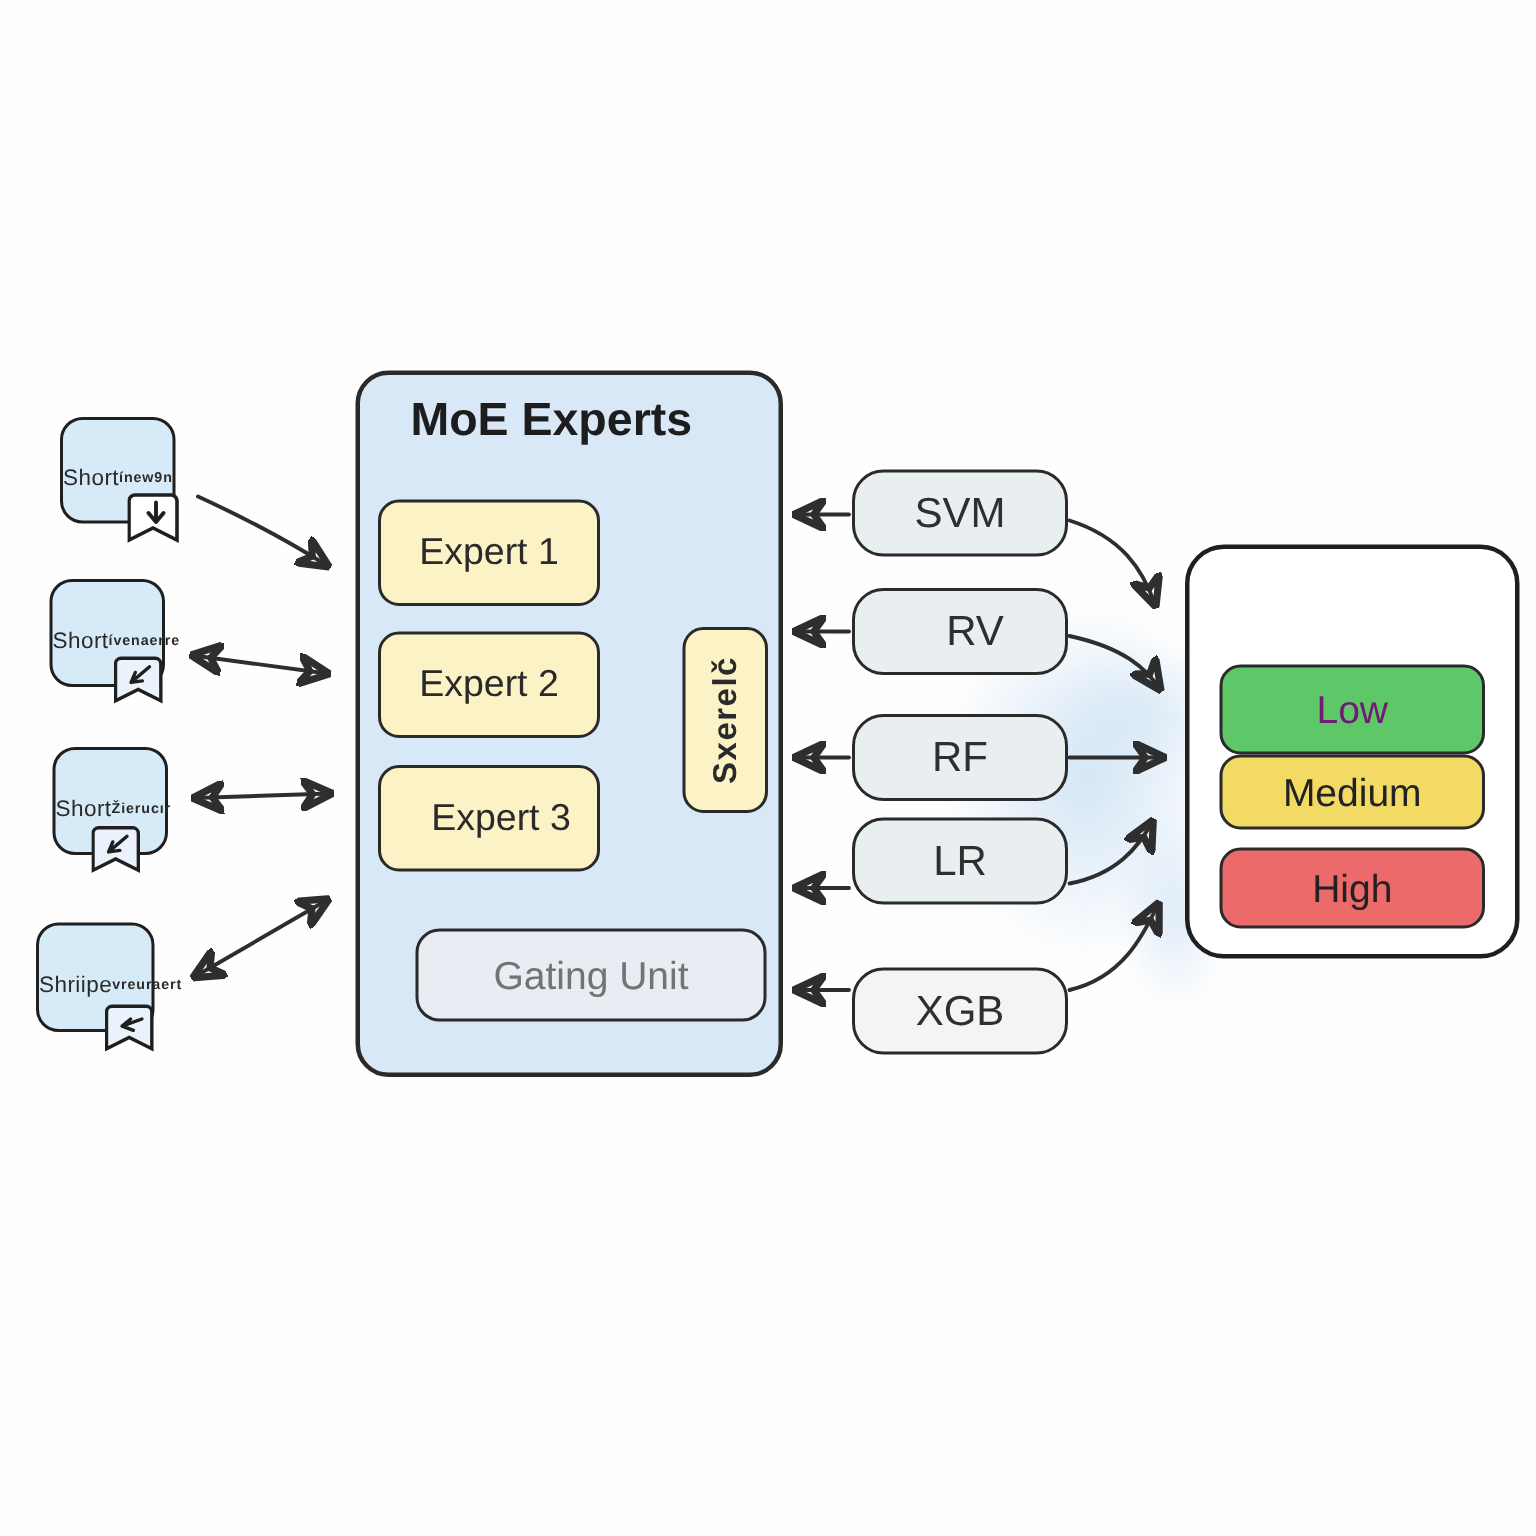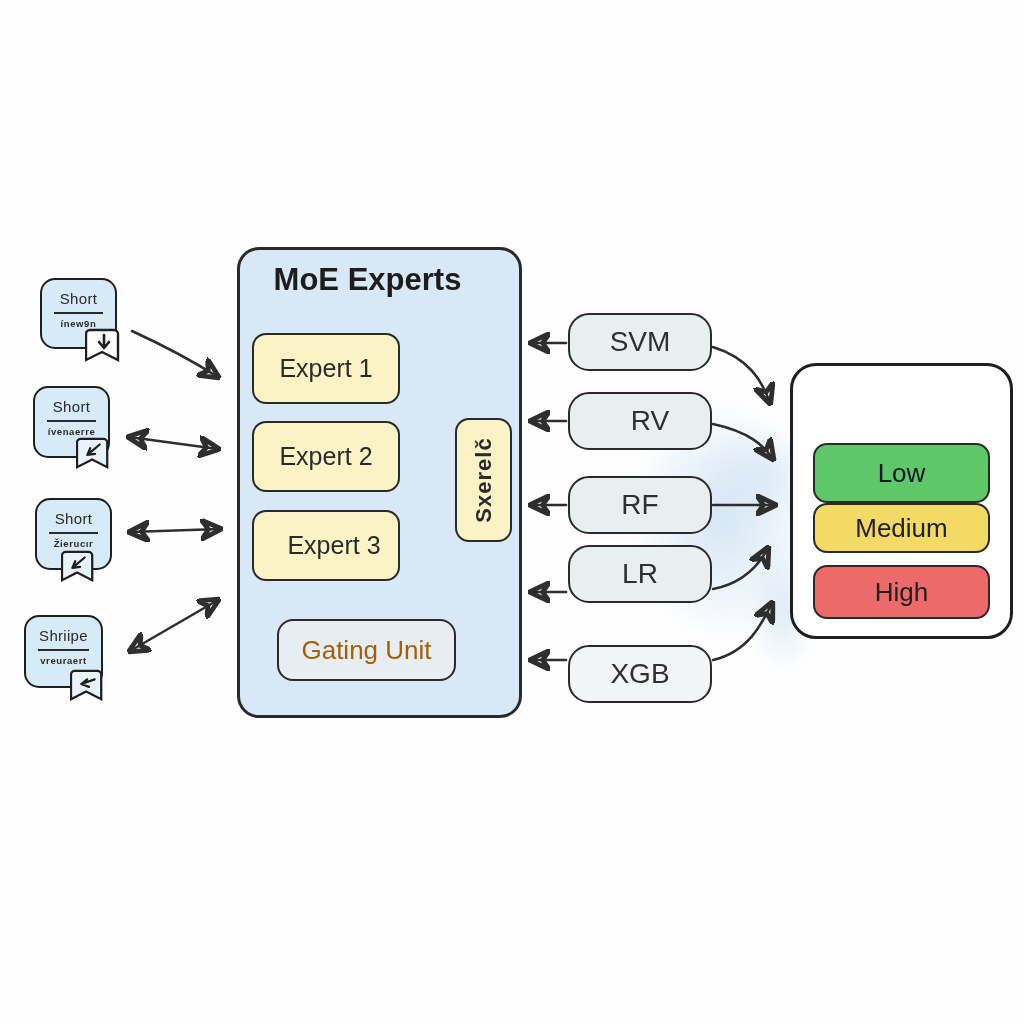--- a/index.html
+++ b/index.html
@@ -24,21 +24,21 @@
 
   svg.arrows { position: absolute; left: 0; top: 0; width: 1024px; height: 1024px; }
   svg.arrows path, svg.arrows line { stroke: #2e2e2e; stroke-width: 2.6; fill: none; stroke-linecap: round; }
 
   
   .bubble {
     position: absolute;
     background: #d7eaf8;
     border: 2.5px solid #1f1f1f;
     border-radius: 15px;
-    display: flex; flex-direction: column; align-items: center;
+    display: flex; flex-direction: row; align-items: center;
     padding-top: 10px;
   }
   .bubble .blabel { font-size: 15px; color: #2a2a2a; letter-spacing: 0.3px; }
   .bubble .bdivider { width: 68%; border-top: 2px solid #2a2a2a; margin: 5px 0 4px 0; }
   .bubble .bsub { font-size: 9.5px; font-weight: bold; color: #2a2a2a; letter-spacing: 0.6px; }
   .bookmark { position: absolute; }
 
   
   .moe {
     position: absolute; left: 237px; top: 247px; width: 285px; height: 471px;
@@ -57,24 +57,24 @@
   .sidebox {
     position: absolute; left: 455px; top: 418px; width: 57px; height: 124px;
     background: #fbf2c5; border: 2.5px solid #2a2a2a; border-radius: 14px;
     display: flex; align-items: center; justify-content: center;
   }
   .sidebox span {
     transform: rotate(-90deg); white-space: nowrap;
     font-size: 22px; font-weight: 600; color: #2a2a2a; letter-spacing: 1px;
   }
   .gating {
-    position: absolute; left: 277px; top: 619px; width: 179px; height: 62px;
+    position: absolute; left: 277px; top: 619px; width: 234px; height: 62px;
     background: #e7edf2; border: 2.5px solid #2a2a2a; border-radius: 16px;
     display: flex; align-items: center; justify-content: center;
-    font-size: 26px; color: #a16207;
+    font-size: 26px; color: #737373;
   }
 
   
   .model {
     position: absolute; left: 568px; width: 144px; height: 58px;
     background: #e9eef1; border: 2.5px solid #2a2a2a; border-radius: 21px;
     display: flex; align-items: center; justify-content: center;
     font-size: 28px; color: #2f2f2f;
   }
   .model.last { background: #f3f4f5; }
@@ -189,17 +189,17 @@
   <div class="gating">Gating Unit</div>
 
   <div class="model" style="top:313px;">SVM</div>
   <div class="model" style="top:392px;padding-left:20px;">RV</div>
   <div class="model" style="top:476px;text-align:center;">RF</div>
   <div class="model" style="top:545px;">LR</div>
   <div class="model last" style="top:645px;">XGB</div>
 
   <div class="stacking"></div>
 
-  <div class="level" style="top: 443px; height: 60px; background: rgb(94, 199, 104); color: #0f172a;">Low</div>
+  <div class="level" style="top: 443px; height: 60px; background: rgb(94, 199, 104); color: #701a75;">Low</div>
   <div class="level" style="top: 503px; height: 50px; background: rgb(243, 218, 100); color: rgb(34, 34, 34);">Medium</div>
   <div class="level" style="top: 565px; height: 54px; background: rgb(236, 106, 106); color: rgb(34, 34, 34);">High</div>
 
 </div>
 
 </body></html>

